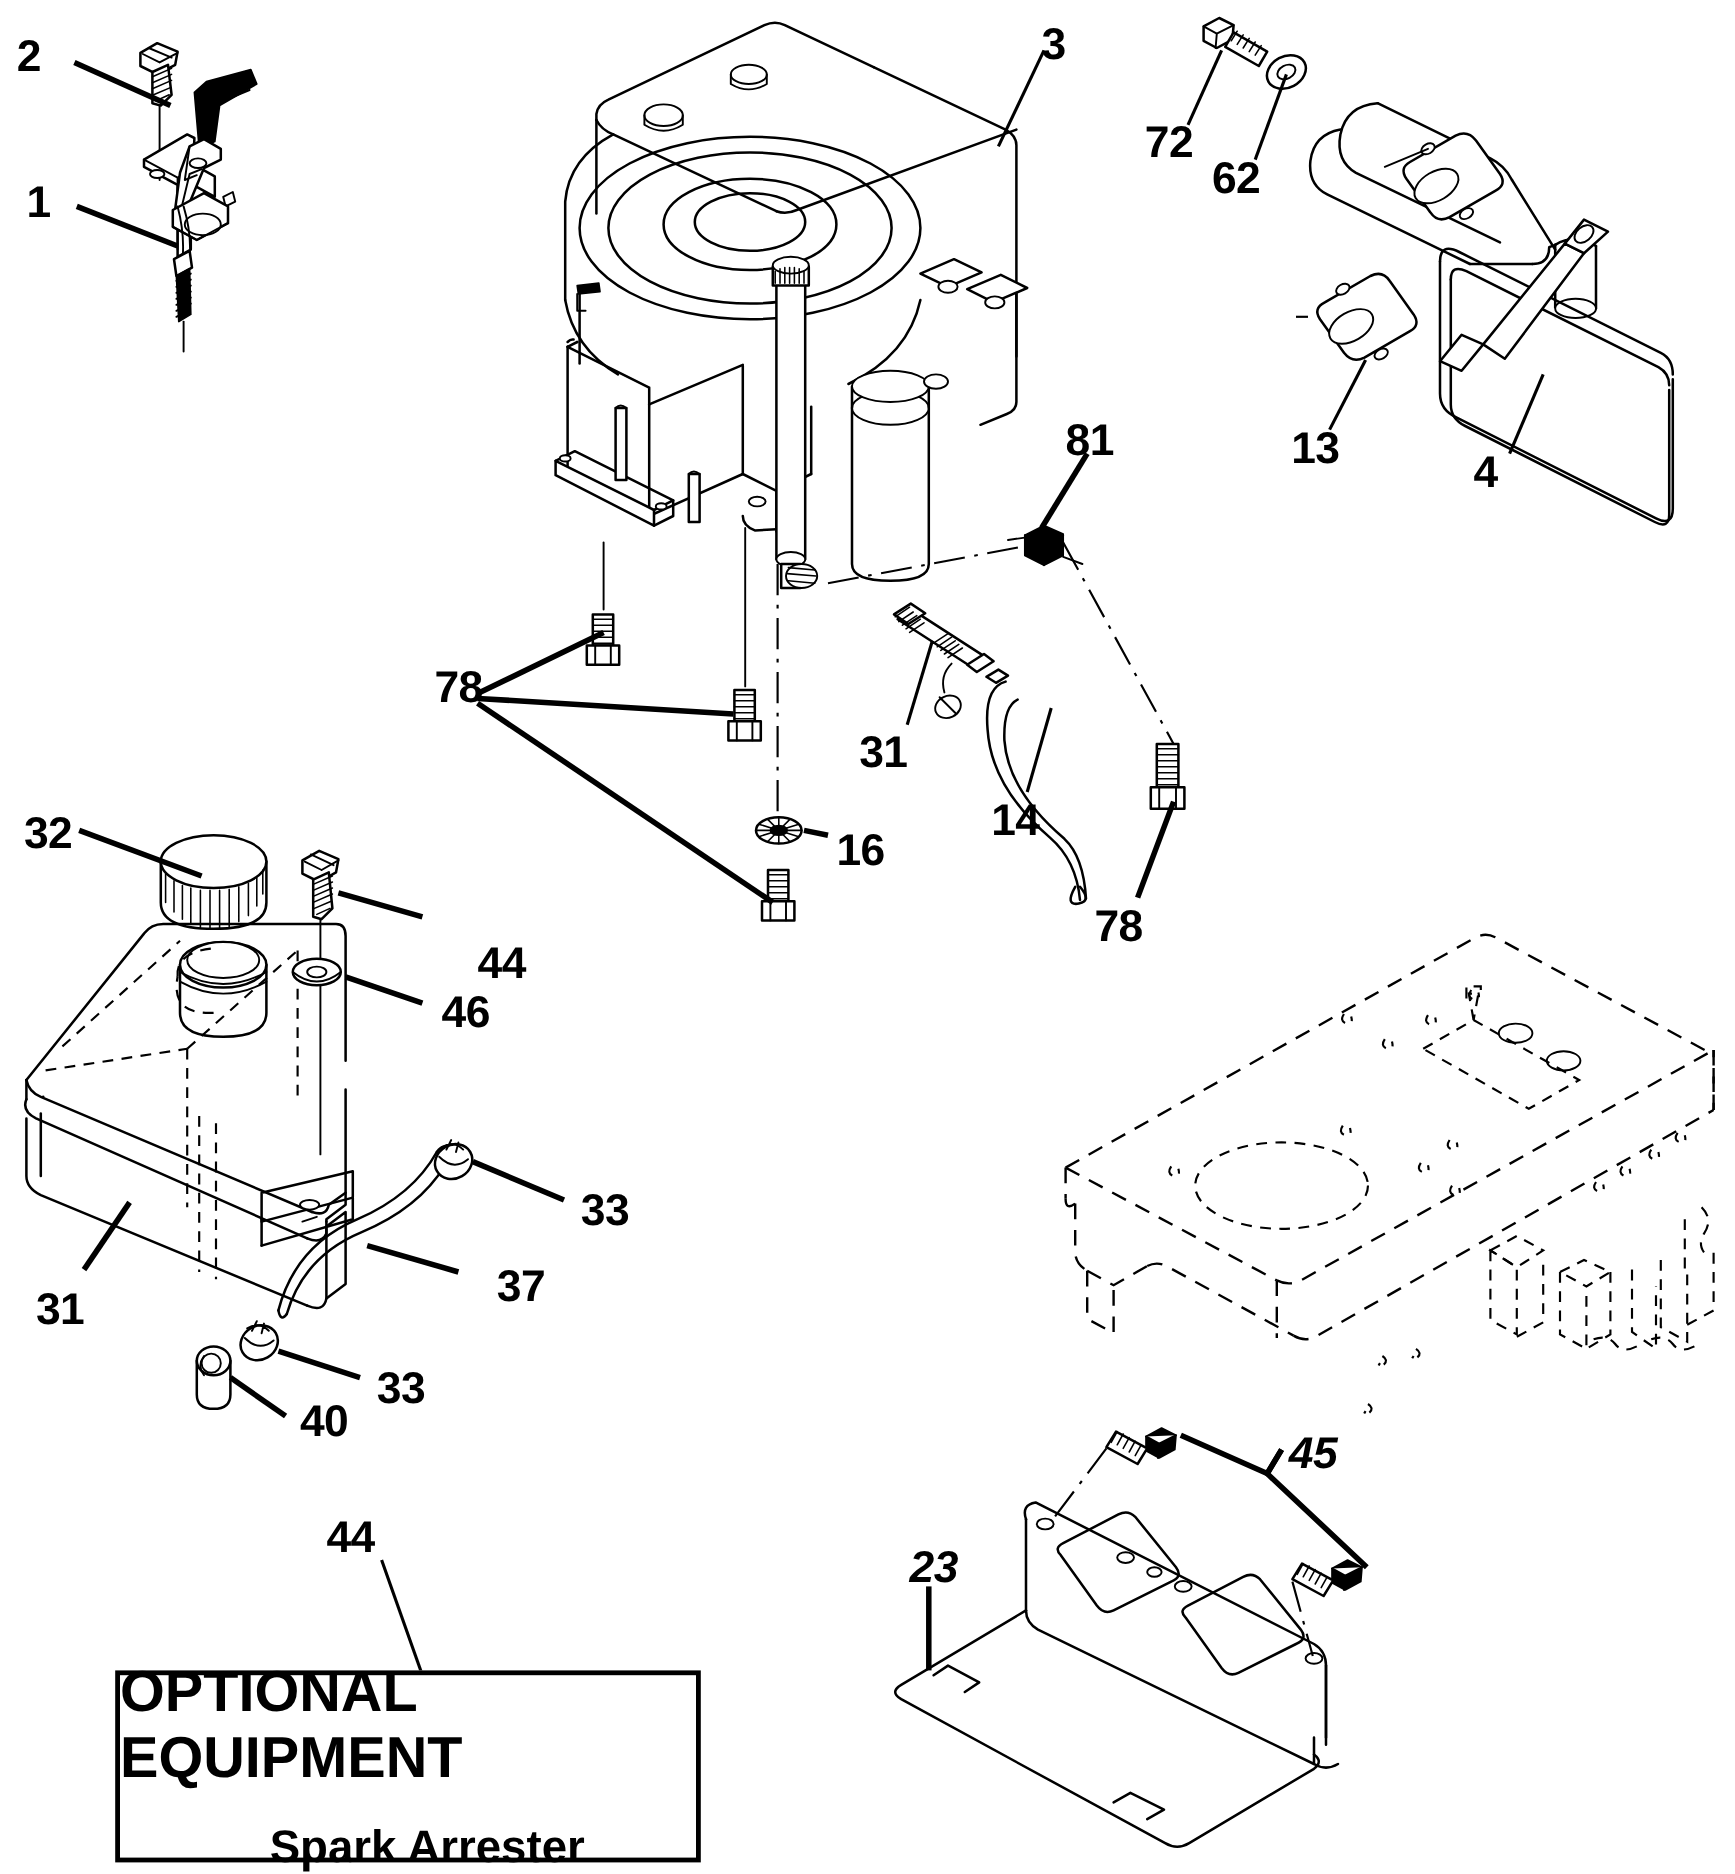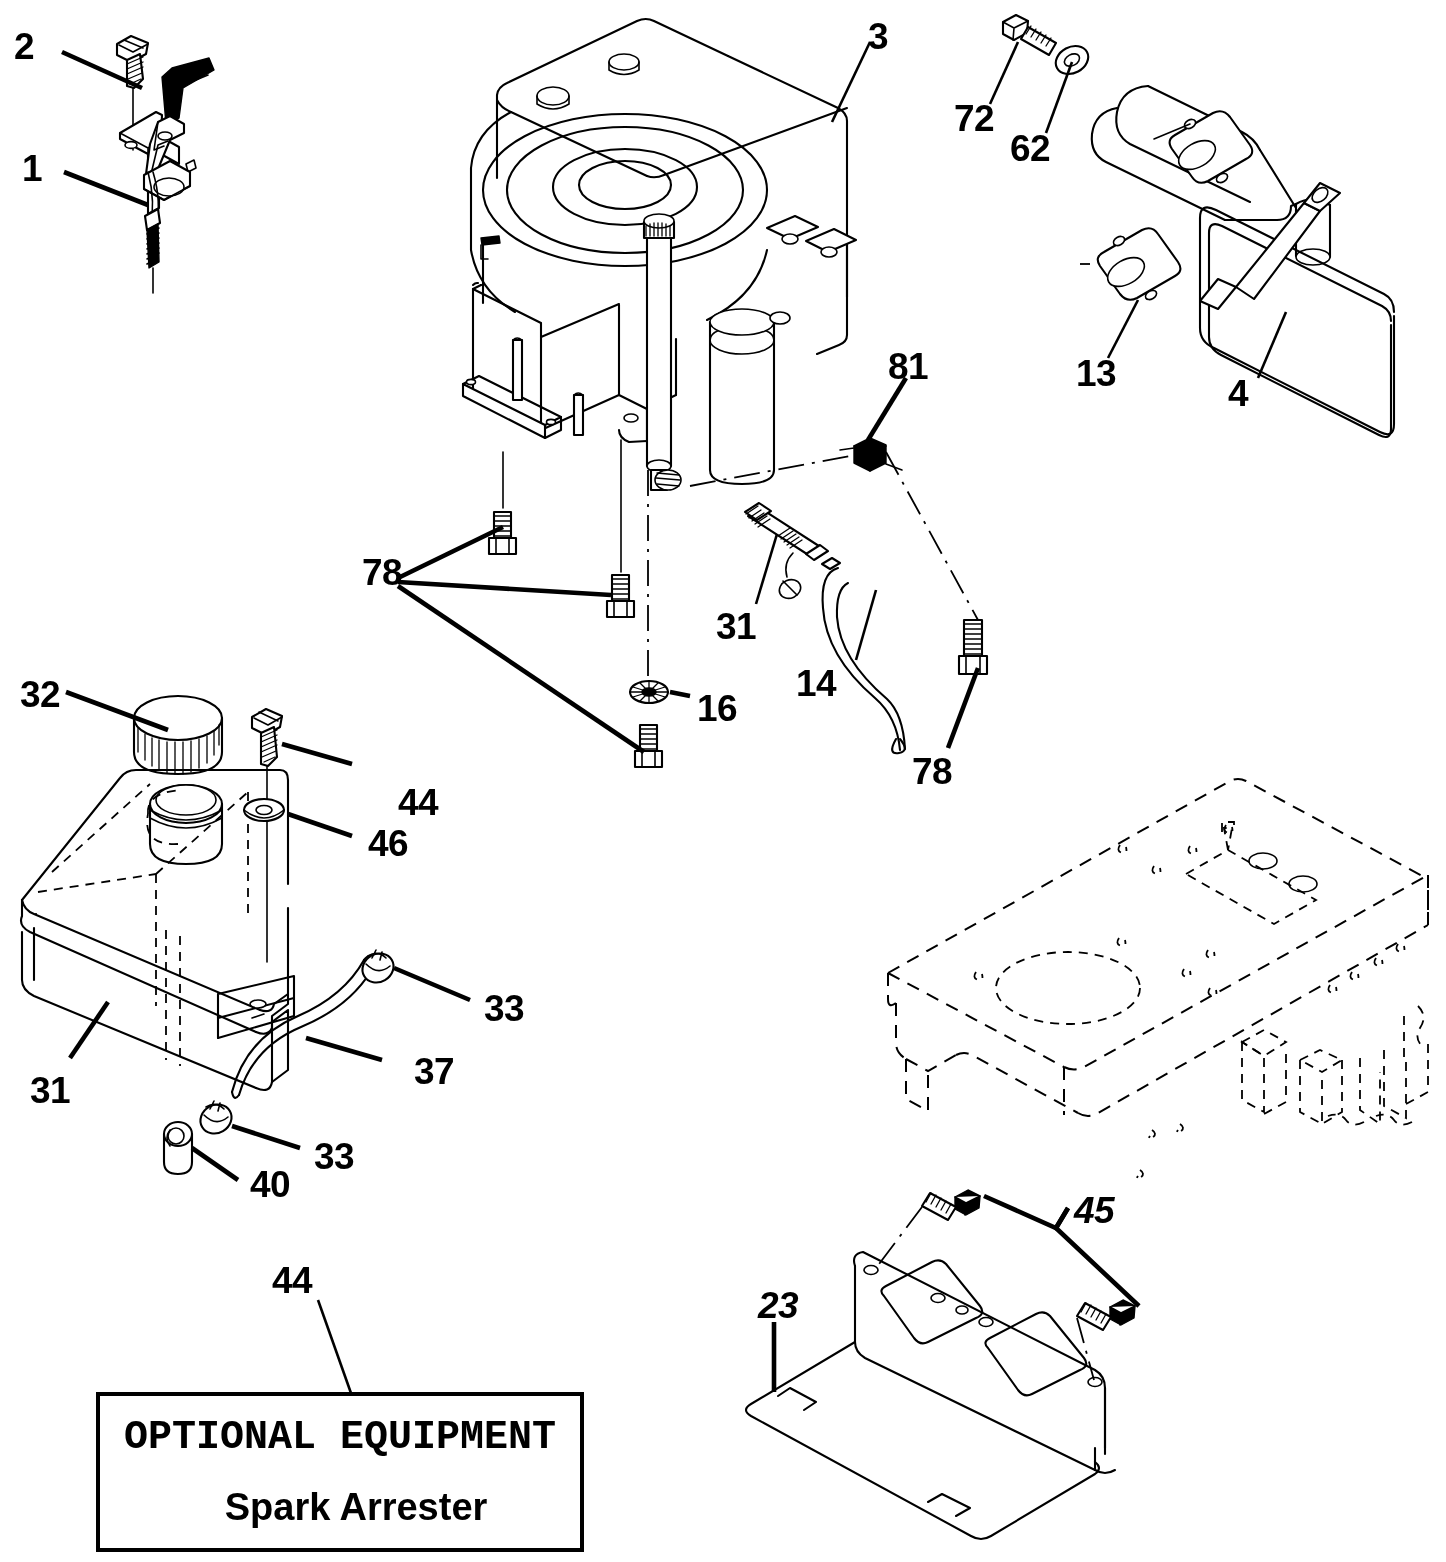--- a/index.html
+++ b/index.html
@@ -53,23 +53,23 @@
     position: absolute;
     box-sizing: border-box;
     border: 4px solid #000;
     background: #fff;
     display: flex;
     flex-direction: column;
     align-items: center;
     justify-content: center;
   }
   #optional-box .ob-title {
-    font-family: Liberation Mono, monospace;
+    font-family: Liberation Sans, sans-serif;
     font-weight: bold;
-    font-size: 40px;
+    font-size: 48px;
     letter-spacing: 0px;
     margin-bottom: 26px;
   }
   #optional-box .ob-sub {
     font-family: "Liberation Sans", sans-serif;
     font-weight: bold;
     font-size: 38px;
     margin-left: 32px;
   }
 </style>
@@ -563,21 +563,21 @@
   <div class="callout" style="left:22px;  top:150px;">1</div>
   <div class="callout" style="left:868px; top:18px;">3</div>
   <div class="callout" style="left:954px; top:100px;">72</div>
   <div class="callout" style="left:1010px;top:130px;">62</div>
   <div class="callout" style="left:1076px;top:355px;">13</div>
   <div class="callout" style="left:1228px;top:375px;">4</div>
   <div class="callout" style="left:888px; top:348px;text-align:right;">81</div>
   <div class="callout" style="left:362px; top:554px;">78</div>
   <div class="callout" style="left:716px; top:608px;">31</div>
   <div class="callout" style="left:697px; top:690px;">16</div>
-  <div class="callout" style="left:796px; top:665px;">14</div>
+  <div class="callout" style="left:826px; top:665px;">14</div>
   <div class="callout" style="left:912px; top:753px;">78</div>
   <div class="callout" style="left:20px;  top:676px;">32</div>
   <div class="callout" style="left:366px; top:784px;margin-left:32px;">44</div>
   <div class="callout" style="left:368px; top:825px;">46</div>
   <div class="callout" style="left:484px; top:990px;">33</div>
   <div class="callout" style="left:414px; top:1053px;">37</div>
   <div class="callout" style="left:30px;  top:1072px;">31</div>
   <div class="callout" style="left:314px; top:1138px;">33</div>
   <div class="callout" style="left:250px; top:1166px;text-align:center;">40</div>
   <div class="callout" style="left:1074px;top:1192px;font-style:italic;">45</div>

